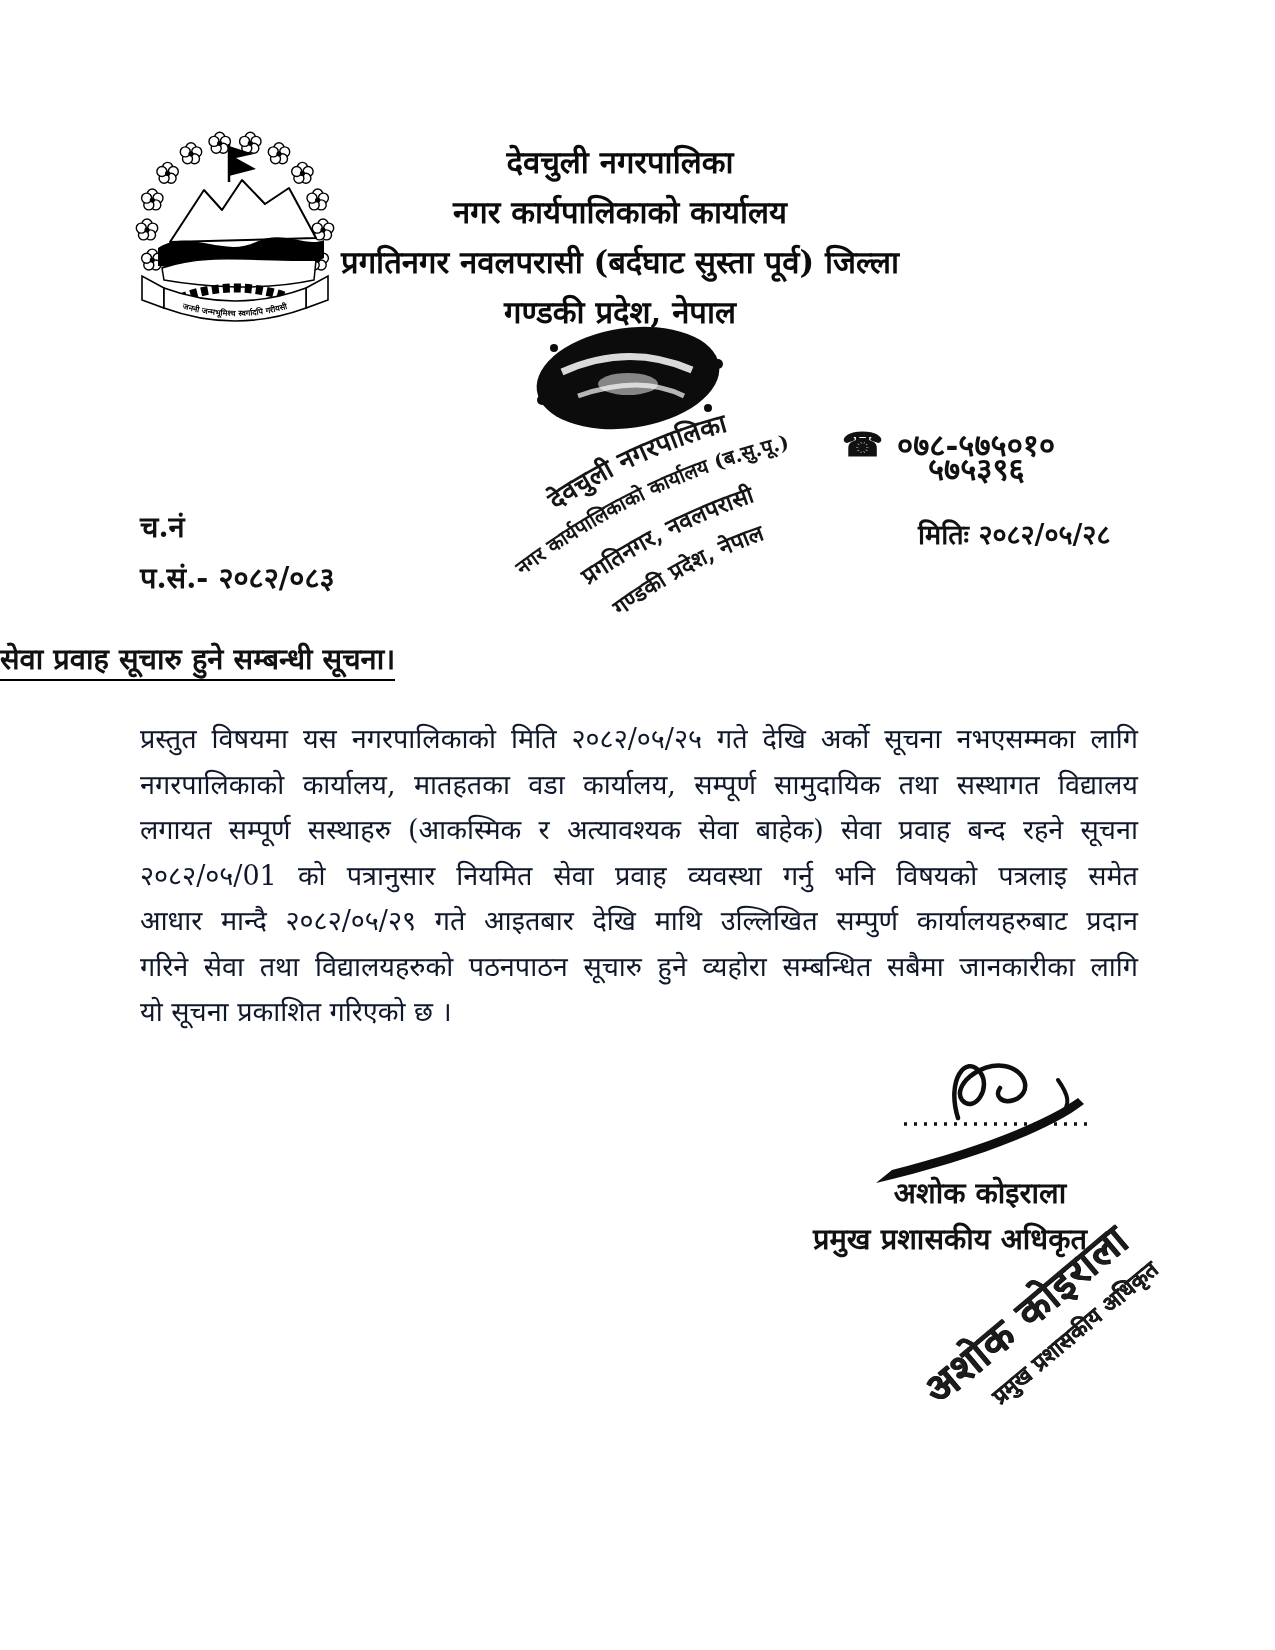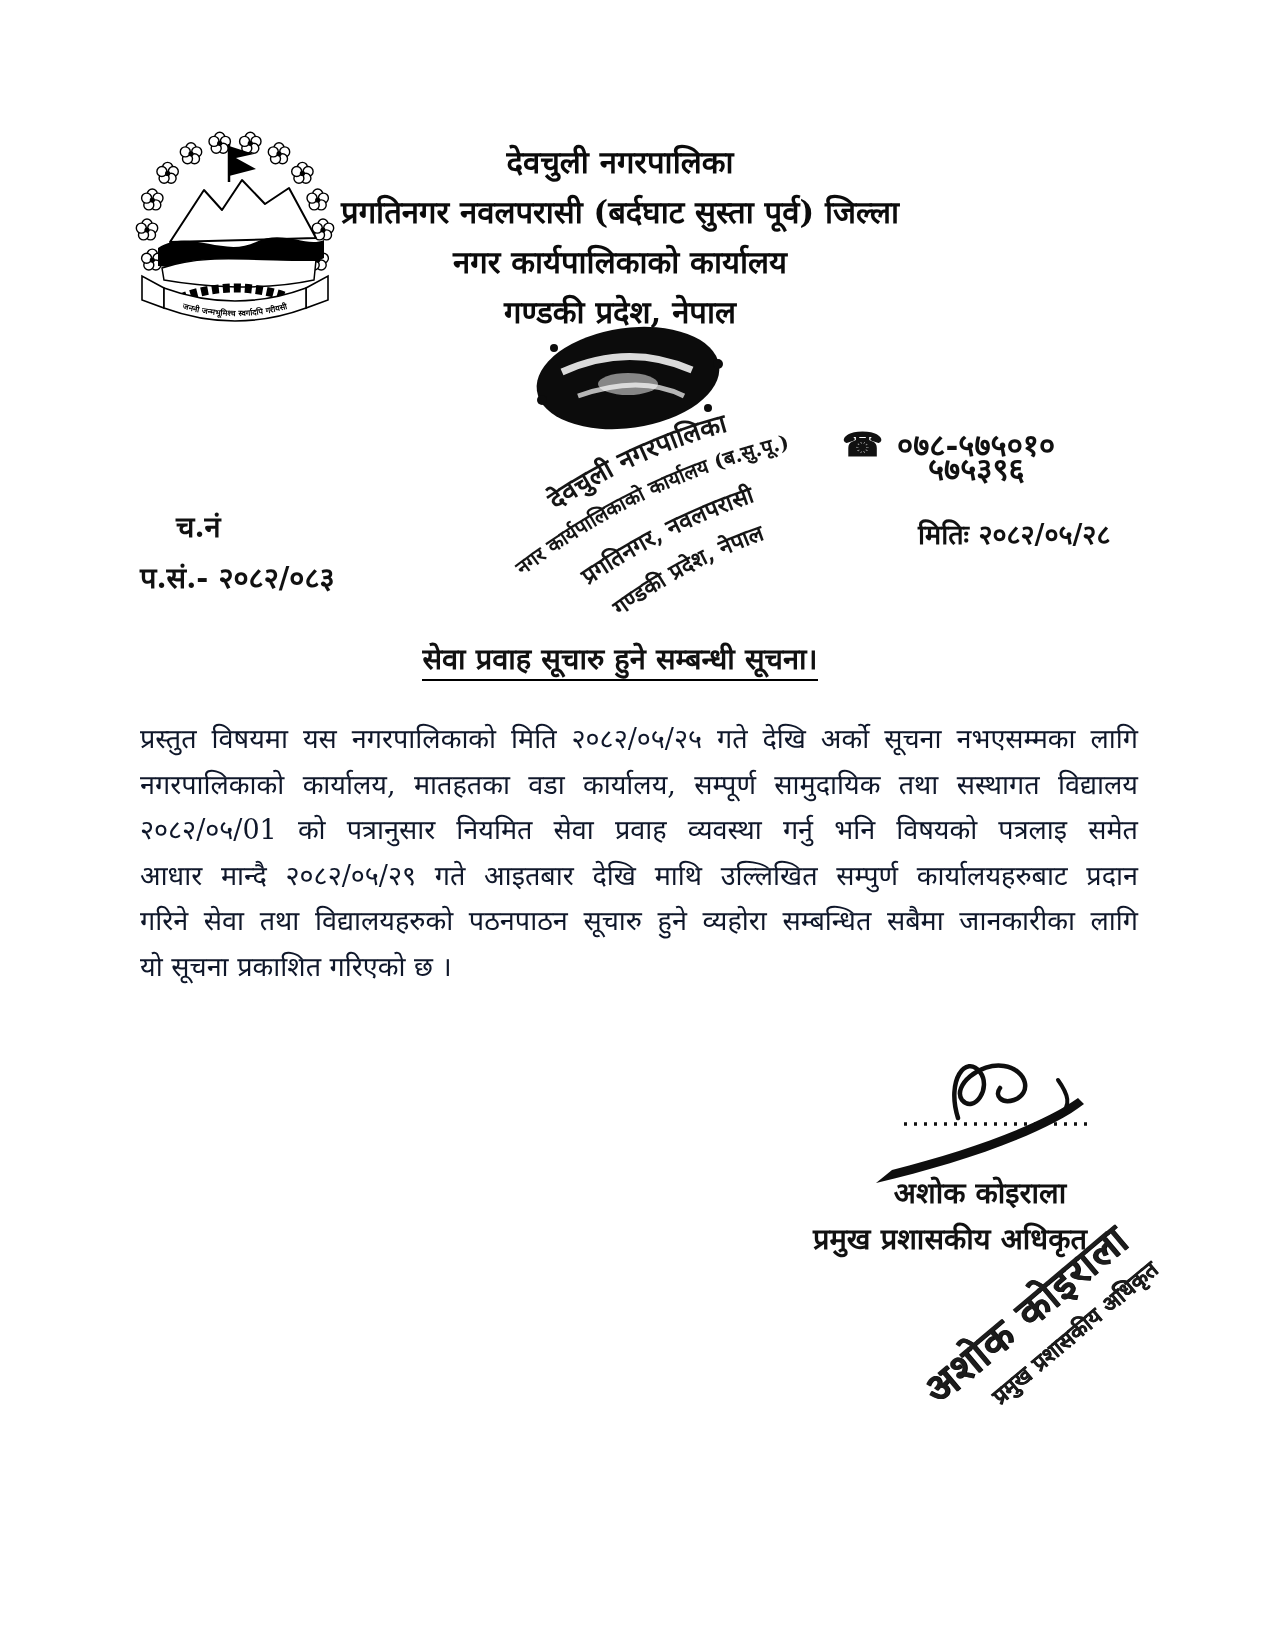--- a/index.html
+++ b/index.html
@@ -9,24 +9,24 @@
     overflow:hidden;margin:0 auto;
   }
   svg{overflow:visible}
   .emblem{position:absolute;left:128px;top:130px;width:214px;height:208px;}
   .letterhead{position:absolute;left:0;top:144px;width:1240px;text-align:center;font-weight:bold;color:#0b0b0b;}
   .lh-line{font-size:31px;line-height:37px;margin-bottom:13px;}
   .seal{position:absolute;left:478px;top:316px;width:336px;height:300px;}
   .phone1{position:absolute;left:842px;top:386px;font-size:31px;font-weight:bold;white-space:nowrap;margin-top:37px;}
   .phone1 .tel-icon{font-size:33px;margin-right:14px;}
   .phone2{position:absolute;left:928px;top:447px;font-size:31px;font-weight:bold;}
-  .chn{position:absolute;left:140px;top:506px;font-size:29px;font-weight:bold;margin-left:36px;}
+  .chn{position:absolute;left:140px;top:506px;font-size:29px;font-weight:bold;}
   .date-line{position:absolute;left:918px;top:515px;font-size:27px;font-weight:bold;white-space:nowrap;}
   .ref-line{position:absolute;left:140px;top:557px;font-size:29px;font-weight:bold;}
-  .subject-wrap{position:absolute;left:0;top:638px;width:1240px;text-align:center;}
+  .subject-wrap{position:absolute;left:0;top:638px;width:1240px;text-align:left;}
   .subject-text{font-size:29px;font-weight:bold;border-bottom:2.5px solid #000;padding-bottom:3px;}
   .body-block{position:absolute;left:140px;top:716px;width:998px;font-size:27px;color:#0f172a;}
   .body-line{height:45.5px;line-height:45.5px;text-align:justify;text-align-last:justify;white-space:normal;}
   .body-line.last{text-align-last:left;}
   .signature-svg{position:absolute;left:862px;top:1050px;width:240px;height:150px;}
   .sig-name{position:absolute;left:860px;top:1172px;width:240px;text-align:center;font-size:29px;font-weight:bold;}
   .sig-title{position:absolute;left:812px;top:1218px;width:276px;text-align:center;font-size:29px;font-weight:bold;}
   .name-stamp{
     position:absolute;left:900px;top:1256px;width:330px;
     transform:rotate(-40deg);transform-origin:center center;
@@ -84,22 +84,22 @@
       <path d="M178,158 L200,146 L200,170 L178,178 Z" fill="#fff" stroke="#000" stroke-width="1.6"></path>
       <path d="M36,158 Q107,184 178,158 L178,178 Q107,204 36,178 Z" fill="#fff" stroke="#000" stroke-width="1.6"></path>
       <text font-size="8" font-weight="bold" fill="#000" font-family="DejaVu Serif, Liberation Serif, serif">
         <textPath href="#bp" startOffset="50%" text-anchor="middle">जननी जन्मभूमिश्च स्वर्गादपि गरीयसी</textPath>
       </text>
     </g>
   </svg>
 
   <div class="letterhead">
     <div class="lh-line">देवचुली नगरपालिका</div>
+    <div class="lh-line">नगर कार्यपालिकाको कार्यालय</div>
     <div class="lh-line">प्रगतिनगर नवलपरासी (बर्दघाट सुस्ता पूर्व) जिल्ला</div>
-    <div class="lh-line">नगर कार्यपालिकाको कार्यालय</div>
     <div class="lh-line">गण्डकी प्रदेश, नेपाल</div>
   </div>
 
   <svg class="seal" viewBox="0 0 336 300" aria-hidden="true">
     <defs>
       <path id="sp1" d="M30,180 Q170,128 310,148"></path>
       <path id="sp2" d="M10,222 Q170,162 330,180"></path>
       <path id="sp3" d="M36,262 Q178,210 316,220"></path>
       <path id="sp4" d="M70,298 Q185,252 300,258"></path>
     </defs>
@@ -132,20 +132,21 @@
   <div class="date-line">मितिः २०८२/०५/२८</div>
   <div class="ref-line">प.सं.- २०८२/०८३</div>
 
   <div class="subject-wrap">
     <span class="subject-text">सेवा प्रवाह सूचारु हुने सम्बन्धी सूचना।</span>
   </div>
 
   <div class="body-block">
     <div class="body-line">प्रस्तुत विषयमा यस नगरपालिकाको मिति २०८२/०५/२५ गते देखि अर्को सूचना नभएसम्मका लागि</div>
     <div class="body-line">नगरपालिकाको कार्यालय, मातहतका वडा कार्यालय, सम्पूर्ण सामुदायिक तथा सस्थागत विद्यालय</div>
+    <div class="body-line">लगायत सम्पूर्ण सस्थाहरु (आकस्मिक र अत्यावश्यक सेवा बाहेक) सेवा प्रवाह बन्द रहने सूचना</div>
     <div class="body-line">२०८२/०५/01 को पत्रानुसार नियमित सेवा प्रवाह व्यवस्था गर्नु भनि विषयको पत्रलाइ समेत</div>
     <div class="body-line">आधार मान्दै २०८२/०५/२९ गते आइतबार देखि माथि उल्लिखित सम्पुर्ण कार्यालयहरुबाट प्रदान</div>
     <div class="body-line">गरिने सेवा तथा विद्यालयहरुको पठनपाठन सूचारु हुने व्यहोरा सम्बन्धित सबैमा जानकारीका लागि</div>
     <div class="body-line last">यो सूचना प्रकाशित गरिएको छ ।</div>
   </div>
 
   <svg class="signature-svg" viewBox="0 0 240 150" aria-hidden="true">
     <line x1="42" y1="74" x2="228" y2="74" stroke="#111" stroke-width="3.5" stroke-dasharray="3 7"></line>
     <path d="M96,68 C84,30 104,4 118,22 C130,38 112,64 100,50 C90,36 118,12 142,16 C166,20 170,44 152,50 C140,54 132,46 138,38" stroke="#0e0e0e" stroke-width="4.5" fill="none" stroke-linecap="round"></path>
     <path d="M196,30 C206,44 210,56 198,64" stroke="#0e0e0e" stroke-width="4" fill="none" stroke-linecap="round"></path>

